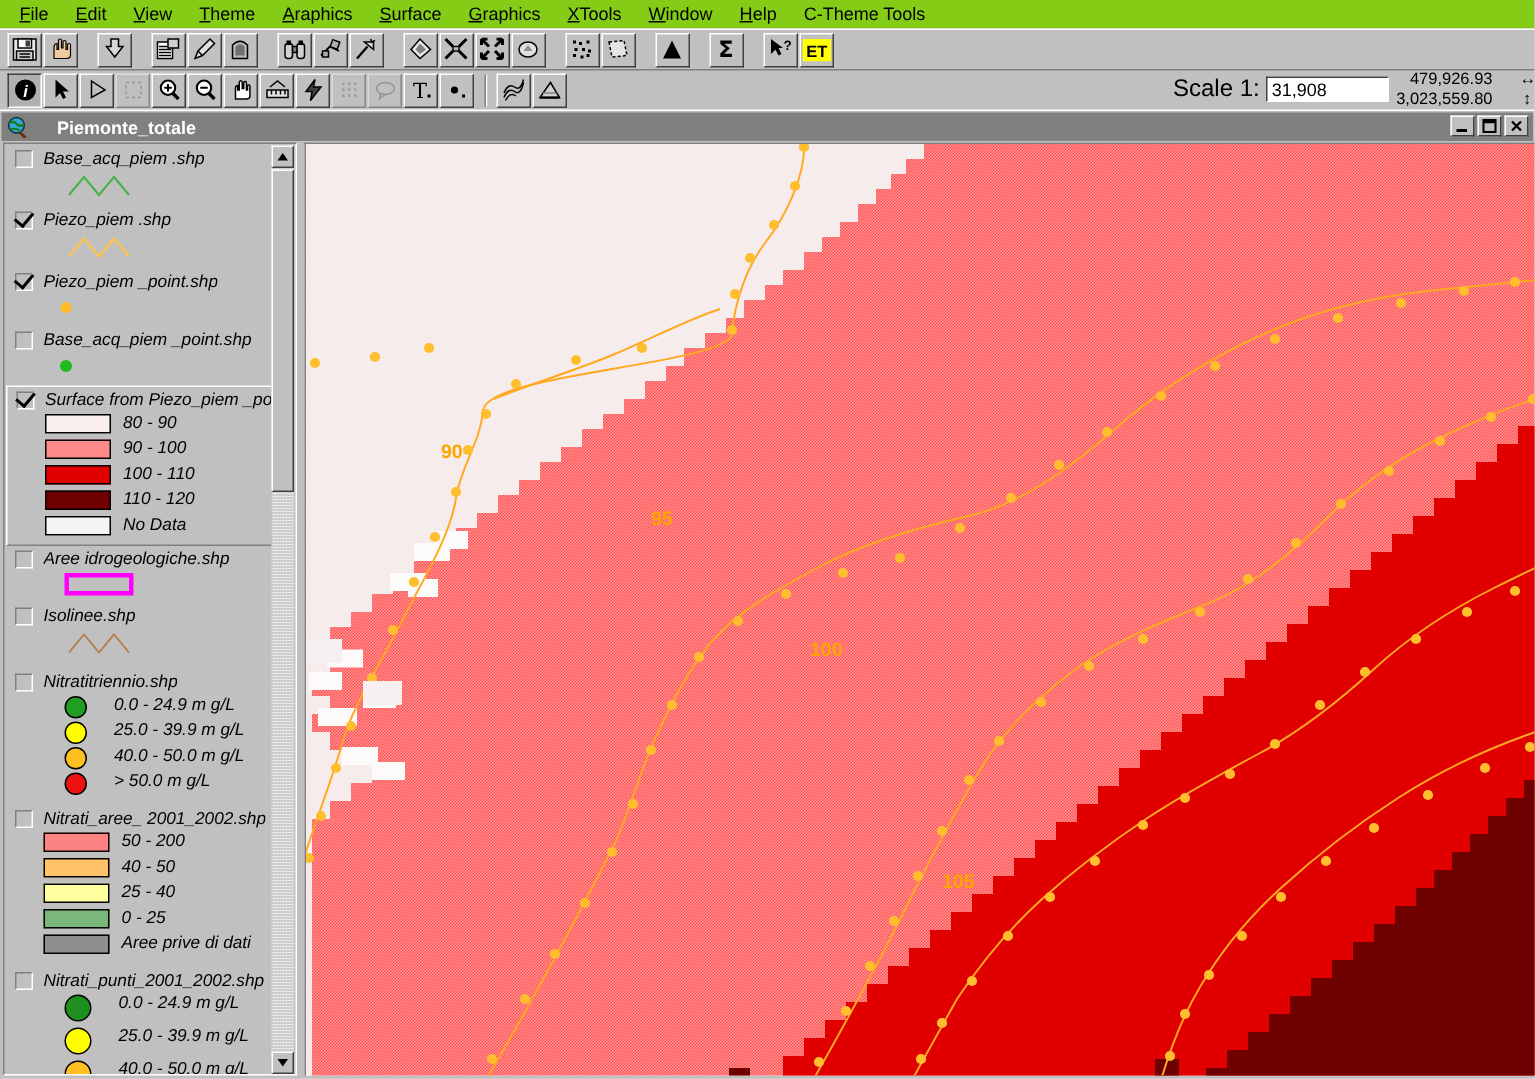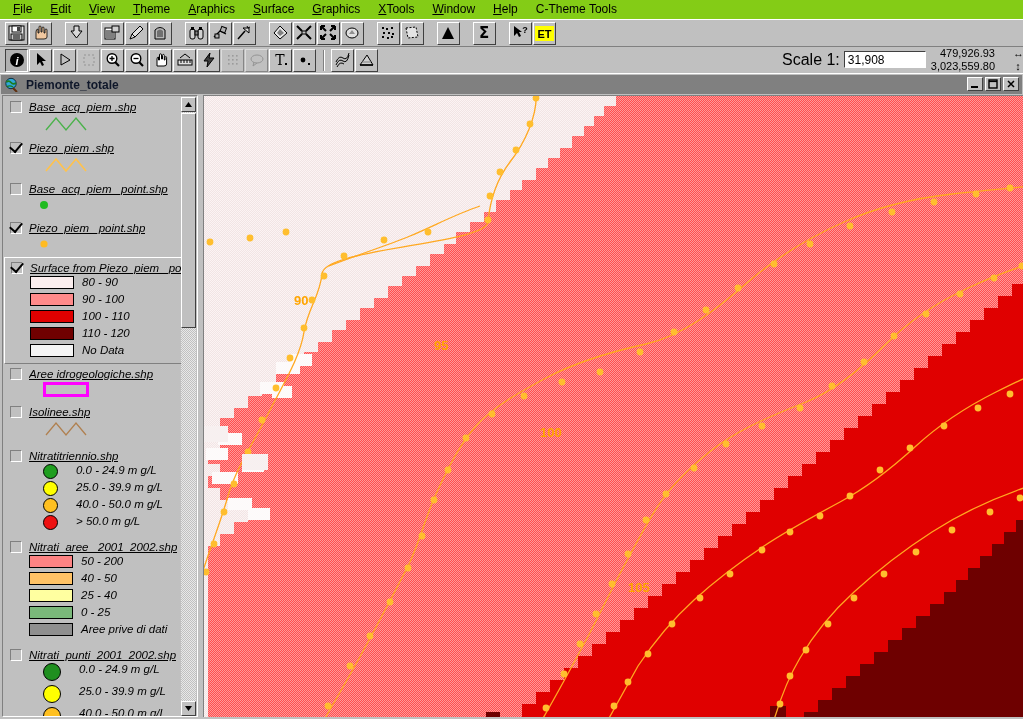--- a/index.html
+++ b/index.html
@@ -44,40 +44,40 @@
   .coords{position:absolute;top:46px;left:925px;width:98px;height:27px;
           font-size:11px;text-align:right;line-height:13px;padding-top:1px;box-sizing:border-box;}
   .coord-row{display:flex;justify-content:flex-end;align-items:center;gap:18px;}
   .coord-ico{font-size:11px;width:10px;text-align:center;}
 
   
   .docwin{position:absolute;left:0;top:73px;width:1023px;height:646px;
           background:#c0c0c0;border-top:1px solid #fff;box-sizing:border-box;}
   .titlebar{position:absolute;left:1px;top:1px;width:1021px;height:19px;
             background:#808080;display:flex;align-items:center;padding-left:3px;box-sizing:border-box;}
-  .title-text{color:#0f172a;font-weight:bold;font-size:12px;margin-left:7px;}
+  .title-text{color:#ffffff;font-weight:bold;font-size:12px;margin-left:19px;}
   .win-btns{position:absolute;right:3px;top:2px;display:flex;gap:2px;}
   .wbtn{width:16px;height:14px;background:#c0c0c0;
         border-top:1px solid #fff;border-left:1px solid #fff;
         border-right:1px solid #404040;border-bottom:1px solid #404040;
         display:flex;align-items:center;justify-content:center;box-sizing:border-box;}
 
   
   .legend{position:absolute;left:2px;top:21px;width:196px;height:622px;
           background:#c0c0c0;
           border-top:1px solid #808080;border-left:1px solid #808080;
           border-right:1px solid #fff;border-bottom:1px solid #fff;
           box-sizing:border-box;overflow:hidden;}
   .legend-list{position:absolute;left:1px;top:1px;width:178px;height:619px;overflow:hidden;}
   .lyr{padding:2px 0 2px 6px;position:relative;}
   .lyr.sel{background:#c0c0c0;
            border-top:1px solid #fff;border-left:1px solid #fff;
            border-right:1px solid #808080;border-bottom:1px solid #808080;
            margin-right:0px;}
-  .lyr-head{display:flex;align-items:center;height:15px;text-decoration:underline;}
+  .lyr-head{display:flex;align-items:flex-start;height:15px;}
   .chk{width:12px;height:12px;background:#c0c0c0;
        border-top:1px solid #808080;border-left:1px solid #808080;
        border-right:1px solid #fff;border-bottom:1px solid #fff;
        box-sizing:border-box;margin-right:7px;margin-top:1px;flex:none;position:relative;}
   .chk.on:after{content:"";position:absolute;left:1px;top:-3px;width:6px;height:10px;
        border-right:2.5px solid #000;border-bottom:2.5px solid #000;transform:rotate(40deg);}
   .lyr-name{font-style:italic;font-size:11.5px;white-space:nowrap;line-height:14px;overflow:hidden;}
   .sym-rows{margin-left:19px;margin-top:1px;}
   .sym-row{display:flex;align-items:flex-start;height:17px;}
   .sw{width:44px;height:13px;border:1px solid #000;box-sizing:border-box;margin-right:8px;flex:none;}
@@ -441,38 +441,38 @@
           </div>
           <div class="sym-rows">
             <svg class="lineswatch" viewBox="0 0 52 18">
               <path d="M3 15 L13 3 L23 15 L33 3 L43 15" stroke="#ffc24d" fill="none" stroke-width="1.6"></path>
             </svg>
           </div>
         </div>
 
         <div class="lyr">
           <div class="lyr-head">
+            <div class="chk on"></div>
+            <div class="lyr-name">Piezo_piem _point.shp</div>
+          </div>
+          <div class="sym-rows">
+            <svg width="52" height="16" viewBox="0 0 52 16">
+              <circle cx="15" cy="8" r="3.6" fill="#ffbb22"></circle>
+            </svg>
+          </div>
+        </div>
+
+        <div class="lyr">
+          <div class="lyr-head">
             <div class="chk"></div>
             <div class="lyr-name">Base_acq_piem _point.shp</div>
           </div>
           <div class="sym-rows">
             <svg width="52" height="16" viewBox="0 0 52 16">
               <circle cx="15" cy="8" r="4" fill="#1fbb1f"></circle>
-            </svg>
-          </div>
-        </div>
-
-        <div class="lyr">
-          <div class="lyr-head">
-            <div class="chk on"></div>
-            <div class="lyr-name">Piezo_piem _point.shp</div>
-          </div>
-          <div class="sym-rows">
-            <svg width="52" height="16" viewBox="0 0 52 16">
-              <circle cx="15" cy="8" r="3.6" fill="#ffbb22"></circle>
             </svg>
           </div>
         </div>
 
         <div class="lyr sel">
           <div class="lyr-head">
             <div class="chk on"></div>
             <div class="lyr-name">Surface from  Piezo_piem _po</div>
           </div>
           <div class="sym-rows">

